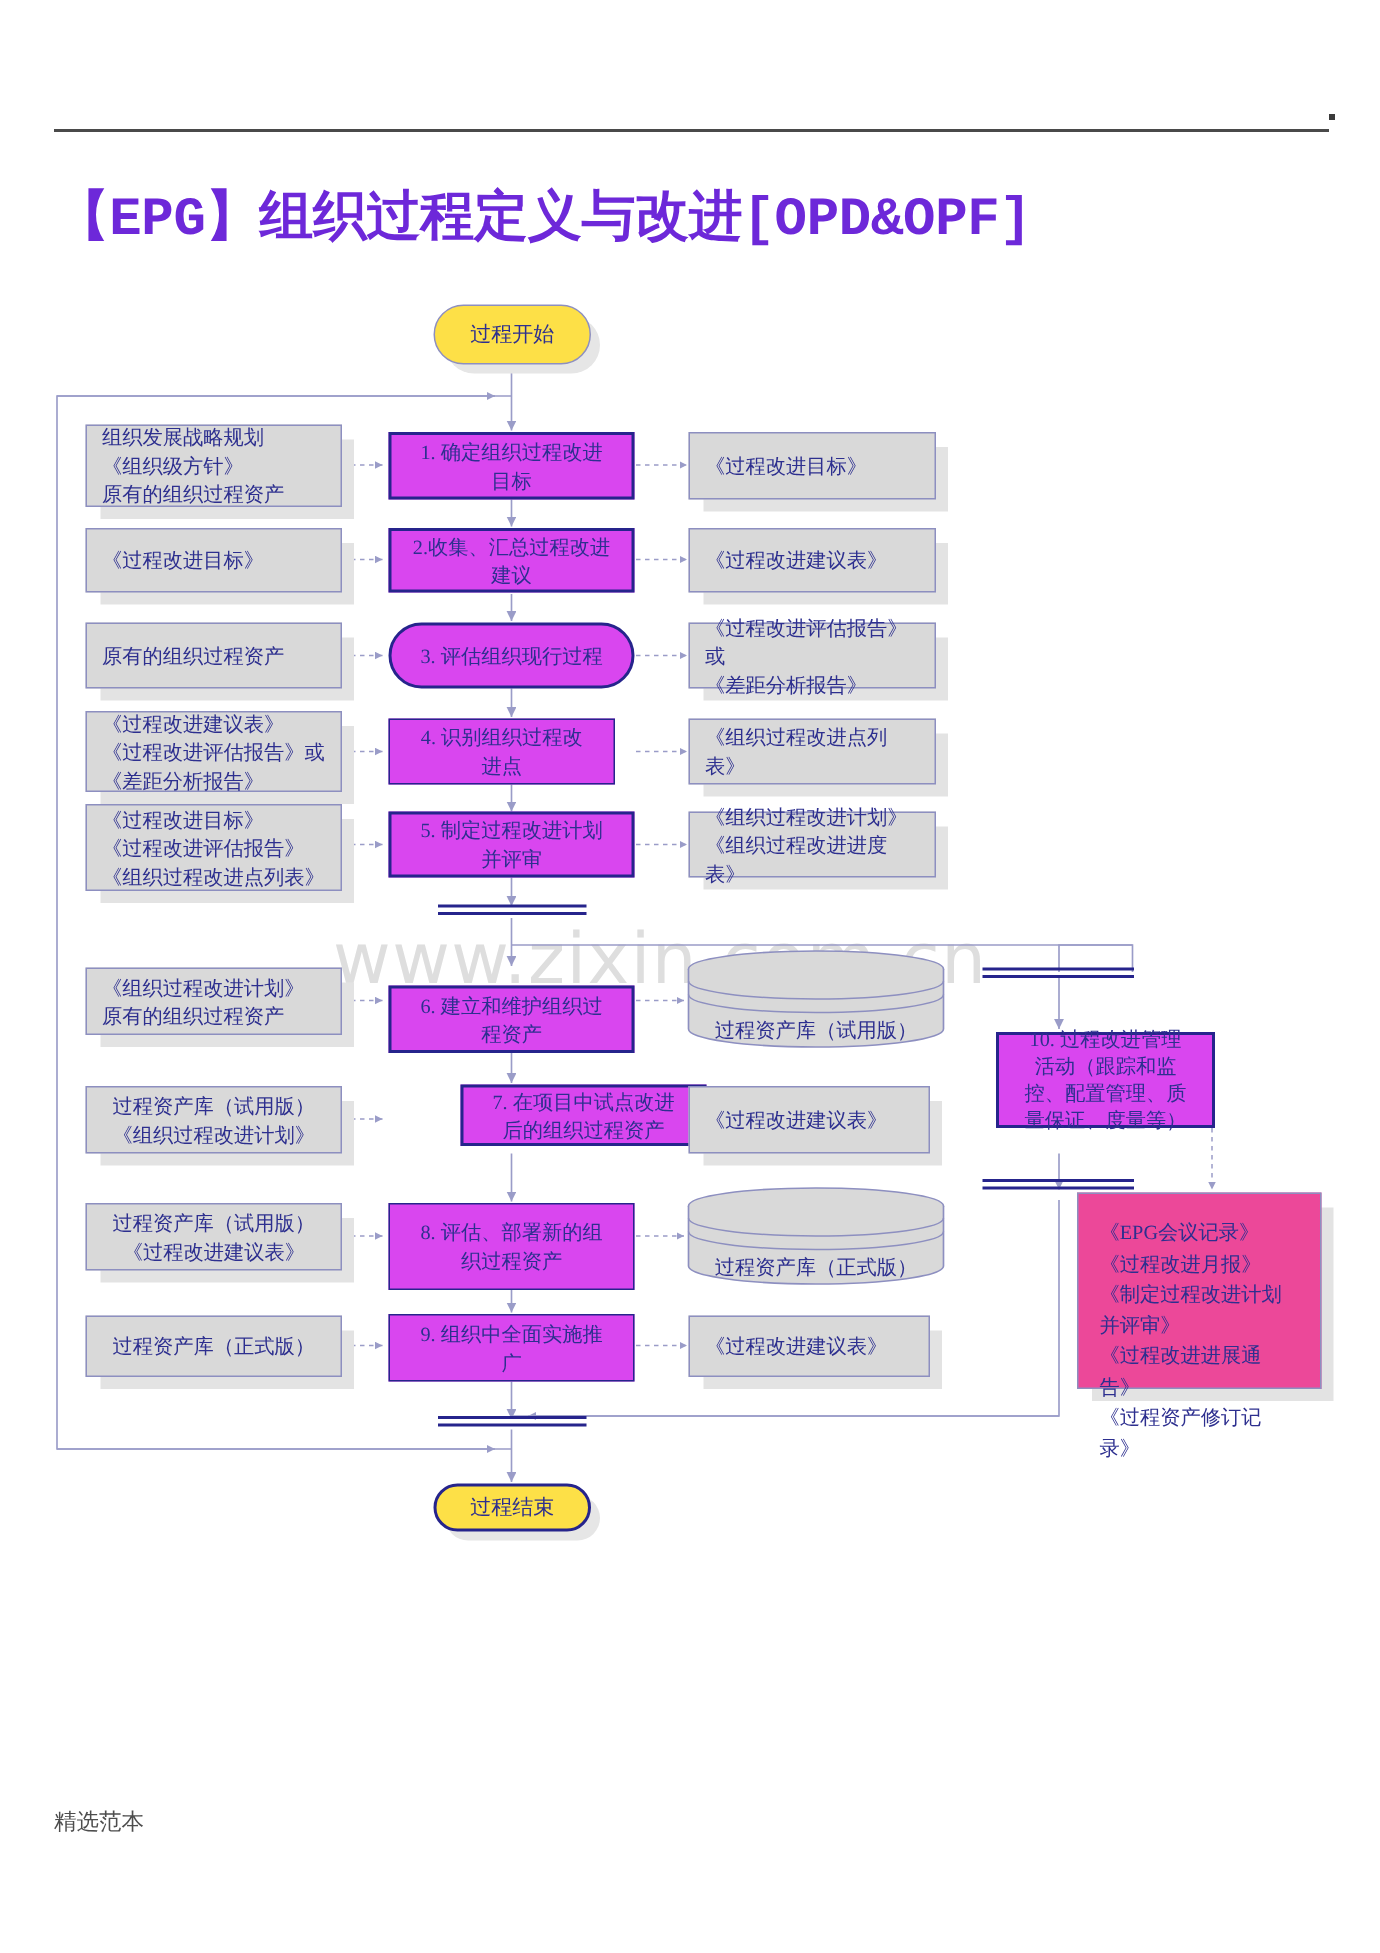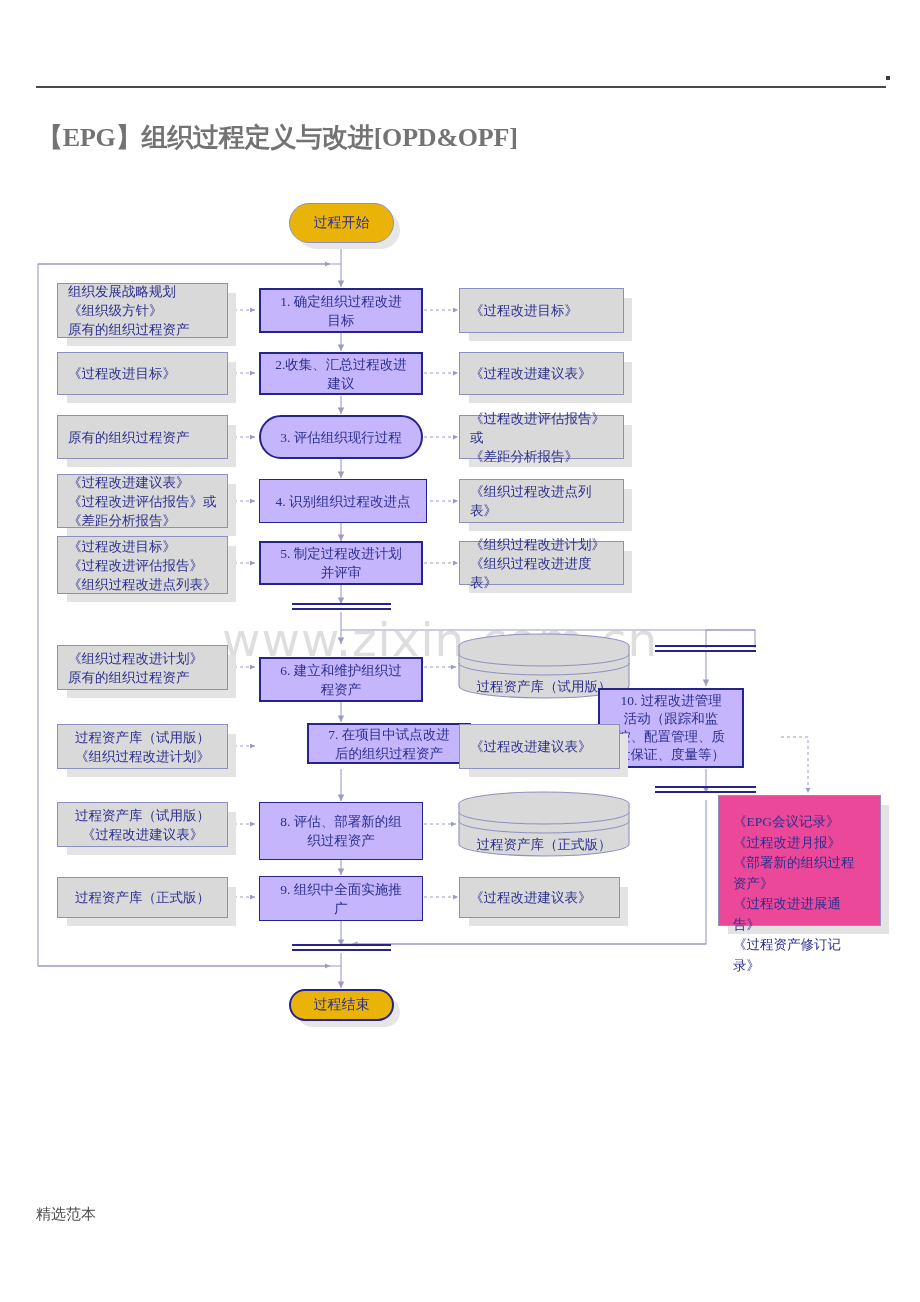--- a/index.html
+++ b/index.html
@@ -19,25 +19,25 @@
     position: absolute; left: 886px; top: 76px;
     width: 4px; height: 4px; background: #3b3b3b;
   }
   .header-rule {
     position: absolute; left: 36px; top: 86px; width: 850px; height: 0;
     border-top: 2px solid #4a4a4a;
   }
 
   .doc-title {
     position: absolute; left: 37px; top: 120px;
-    font-family: Liberation Serif, serif;
+    font-family: Liberation Mono, monospace;
     font-weight: bold;
-    font-size: 26px;
+    font-size: 36px;
     letter-spacing: -0.2px;
-    color: #737373;
+    color: #6d28d9;
     white-space: nowrap;
   }
 
   .footer-text {
     position: absolute; left: 36px; top: 1205px;
     font-size: 15px; color: #4d4d4d;
     font-family: "Liberation Serif", serif;
   }
 
   
@@ -67,37 +67,37 @@
     align-items: center;
     padding: 4px 10px;
     box-shadow: 9px 9px 0 -1px #e3e3e3;
   }
   .artbox .lines { width: 100%; }
   .artbox.center-txt { justify-content: center; text-align: center; }
 
   
   .actbox {
     position: absolute; z-index: 3;
-    background: #c4b5fd;
+    background: #d946ef;
     border: 1.6px solid #26248c;
     color: #2d2f8f;
     font-size: 13.5px;
     line-height: 19px;
     display: flex;
     align-items: center;
     justify-content: center;
     text-align: center;
     padding: 3px 14px;
   }
   .actbox.thick { border-width: 2.6px; }
 
   
   .term {
     position: absolute; z-index: 3;
-    background: #eab308;
+    background: #fde047;
     border: 2.4px solid #26248c;
     border-radius: 26px;
     color: #2d2f8f;
     font-size: 14px;
     display: flex; align-items: center; justify-content: center;
     box-shadow: 7px 7px 0 -1px #e6e6e6;
   }
   .term.start { border-width: 1.3px; border-color: #8d8fc0; }
 
   
@@ -271,21 +271,21 @@
     </div>
   </div>
 
   <div class="artbox" style="left:57px; top:474px; width:171px; height:54px;">
     <div class="lines">
       <div>《过程改进建议表》</div>
       <div>《过程改进评估报告》或</div>
       <div>《差距分析报告》</div>
     </div>
   </div>
-  <div class="actbox" style="left:259px; top:479px; width:168px; height:44px;">
+  <div class="actbox" style="left:259px; top:479px; width:151px; height:44px;">
     <span>4. 识别组织过程改进点</span>
   </div>
   <div class="artbox" style="left:459px; top:479px; width:165px; height:44px;">
     <div class="lines">
       <div>《组织过程改进点列表》</div>
     </div>
   </div>
 
   <div class="artbox" style="left:57px; top:536px; width:171px; height:58px;">
     <div class="lines">
@@ -317,28 +317,28 @@
   <div class="cyl" style="left:456px; top:632px; width:176px; height:70px;">
     <svg width="176" height="70" viewBox="0 0 176 70">
       <ellipse cx="88" cy="14" rx="85" ry="12" fill="#d9d9d9" stroke="#8d8fc0" stroke-width="1.1"></ellipse>
       <path d="M3,14 L3,54 A85,12 0 0 0 173,54 L173,14" fill="#d9d9d9" stroke="#8d8fc0" stroke-width="1.1"></path>
       <path d="M3,22 A85,12 0 0 0 173,22" fill="none" stroke="#8d8fc0" stroke-width="1"></path>
       <path d="M3,31 A85,12 0 0 0 173,31" fill="none" stroke="#8d8fc0" stroke-width="1"></path>
     </svg>
     <div class="cyl-label">过程资产库（试用版）</div>
   </div>
 
-  <div class="actbox thick" style="left:598px; top:688px; width:146px; height:80px; line-height:18px;">
+  <div class="actbox thick" style="left:664px; top:688px; width:146px; height:64px; line-height:18px;">
     <span>10. 过程改进管理活动（跟踪和监控、配置管理、质量保证、度量等）</span>
   </div>
 
   <div class="doclist" style="left:718px; top:795px; width:163px; height:131px;">
     <div>《EPG会议记录》</div>
     <div>《过程改进月报》</div>
-    <div>《部署新的组织过程资产》</div>
+    <div>《制定过程改进计划并评审》</div>
     <div>《过程改进进展通告》</div>
     <div>《过程资产修订记录》</div>
   </div>
 
   <div class="artbox center-txt" style="left:57px; top:724px; width:171px; height:45px;">
     <div class="lines">
       <div>过程资产库（试用版）</div>
       <div>《组织过程改进计划》</div>
     </div>
   </div>

